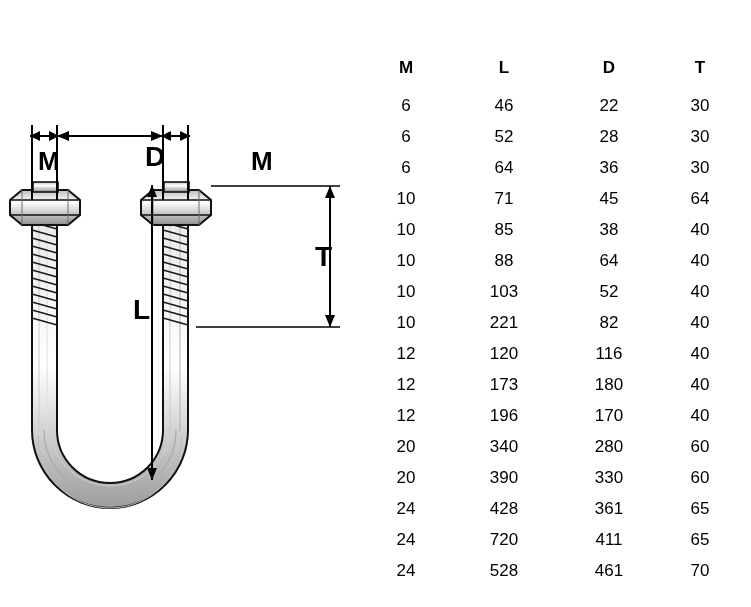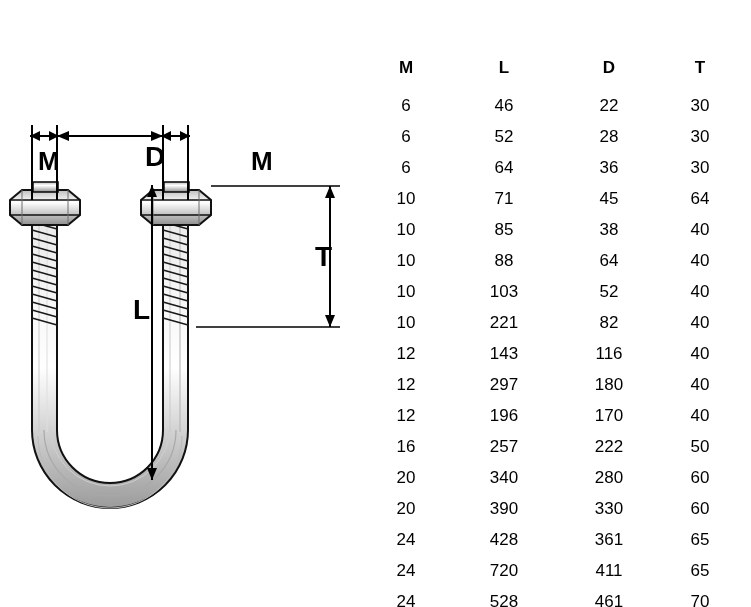--- a/index.html
+++ b/index.html
@@ -280,41 +280,35 @@
           <td>40</td>
         </tr>
         <tr>
           <td>10</td>
           <td>221</td>
           <td>82</td>
           <td>40</td>
         </tr>
         <tr>
           <td>12</td>
-          <td>143</td>
+          <td>120</td>
           <td>116</td>
           <td>40</td>
         </tr>
         <tr>
           <td>12</td>
-          <td>297</td>
+          <td>173</td>
           <td>180</td>
           <td>40</td>
         </tr>
         <tr>
           <td>12</td>
           <td>196</td>
           <td>170</td>
           <td>40</td>
-        </tr>
-        <tr>
-          <td>16</td>
-          <td>257</td>
-          <td>222</td>
-          <td>50</td>
         </tr>
         <tr>
           <td>20</td>
           <td>340</td>
           <td>280</td>
           <td>60</td>
         </tr>
         <tr>
           <td>20</td>
           <td>390</td>

